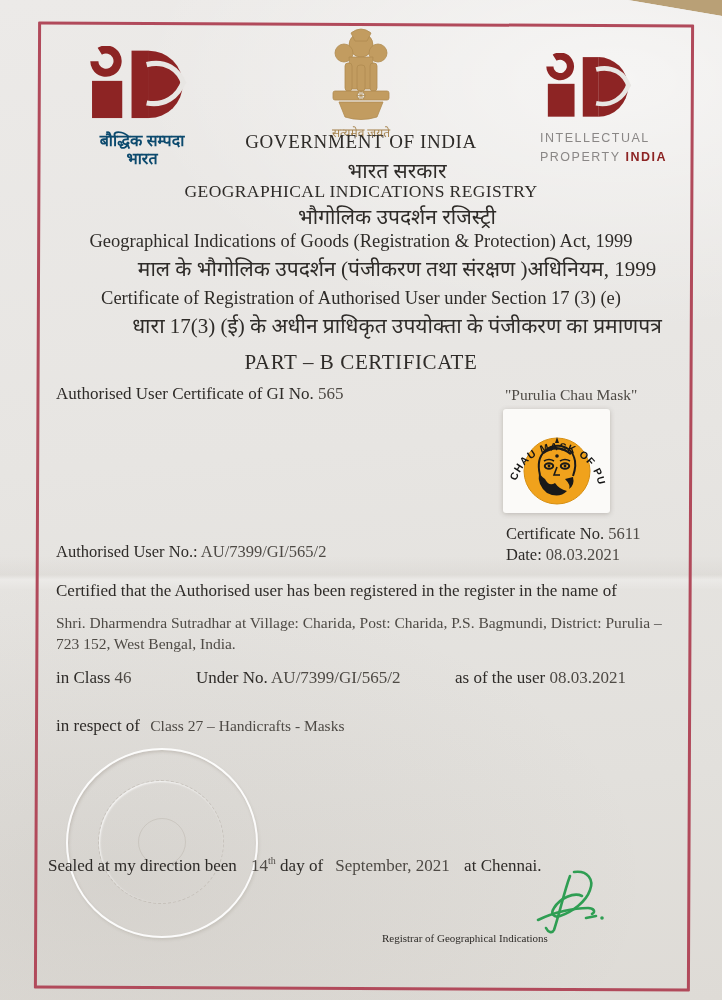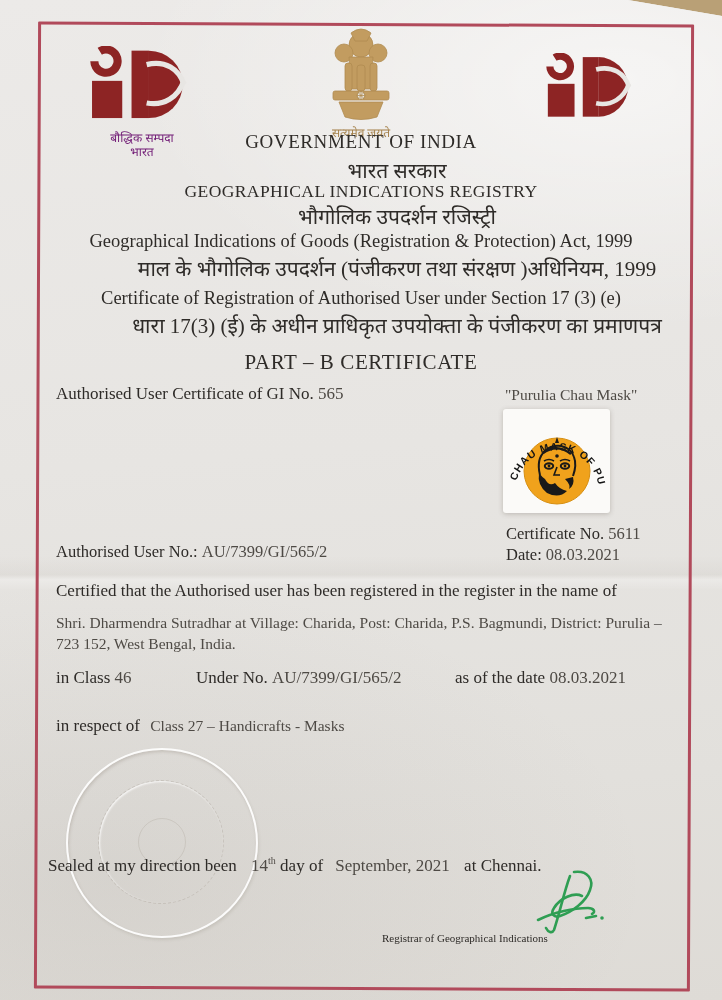--- a/index.html
+++ b/index.html
@@ -25,34 +25,34 @@
   }
   .border-frame{
     position:absolute;left:36px;top:23px;right:30px;bottom:10px;
     border:3px solid #b14a5b;border-radius:1px;
     transform:rotate(0.25deg);
   }
   .abs{position:absolute;}
   .ctr{left:0;width:100%;text-align:center;}
   
   .ink{color:#2e2b28;}
-  .soft{color:#4e4a45;font-family:Liberation Serif, serif;}
+  .soft{color:#4e4a45;}
   .b{font-weight:normal;}
   .t-gov{font-size:19px;letter-spacing:0.6px;}
   .t-hi-lg{font-size:21px;padding-left:36px;}
   .t-reg{font-size:17.5px;letter-spacing:0.4px;}
   .t-act{font-size:18.5px;}
   .t-cert{font-size:18.5px;}
   .t-part{font-size:21px;letter-spacing:0.6px;}
   .t-row{font-size:17px;}
   .t-small{font-size:15.5px;}
   sup{font-size:10px;}
   
   .iplogo-caption{font-family:"Liberation Sans","DejaVu Sans",sans-serif;}
-  .cap-hi{color:#701a75;font-weight:normal;font-size:12px;line-height:1.15;text-align:center;}
+  .cap-hi{color:#0c4a6e;font-weight:bold;font-size:16px;line-height:1.15;text-align:center;}
   .cap-en{color:#8a8786;font-size:12.5px;letter-spacing:1.5px;line-height:1.5;}
   .cap-en .india{color:#8d2424;font-weight:bold;}
   .motto{color:#a5824c;font-size:12px;text-align:center;margin-top:1px;}
   .masklogo{
     background:#fbfaf8;border-radius:3px;
     box-shadow:0 1px 5px rgba(90,80,70,0.30);
   }
   
   .seal{border-radius:50%;pointer-events:none;}
   .seal-outer{
@@ -119,20 +119,24 @@
 
 <div class="abs" style="left:540px;top:53px;width:170px;">
   <svg width="104" height="76" viewBox="0 0 100 74" style="display:block;">
     <circle cx="19" cy="13" r="10" fill="none" stroke="#8d2424" stroke-width="7" stroke-dasharray="52 10" transform="rotate(-120 19 13)"></circle>
     <rect x="7" y="30" width="26" height="32" fill="#8d2424"></rect>
     <rect x="41" y="4" width="15" height="58" fill="#8d2424"></rect>
     <path d="M56 4 A29 29 0 1 1 56 62 Z" fill="#8d2424"></path>
     <path d="M54 16 C70 12 82 20 86 33" fill="none" stroke="#e8e6e3" stroke-width="4.5"></path>
     <path d="M54 49 C69 52 81 44 86 30" fill="none" stroke="#e8e6e3" stroke-width="4.5"></path>
   </svg>
+  <div class="iplogo-caption cap-en">
+    <div>INTELLECTUAL</div>
+    <div><span>PROPERTY</span>&nbsp;<span class="india">INDIA</span></div>
+  </div>
 </div>
 
 <div class="abs ctr ink b t-gov" style="top:131px;">GOVERNMENT OF INDIA</div>
 <div class="abs ctr ink t-hi-lg" style="top:156px;">भारत सरकार</div>
 <div class="abs ctr ink b t-reg" style="top:181px;">GEOGRAPHICAL INDICATIONS REGISTRY</div>
 <div class="abs ctr ink t-hi-lg" style="top:202px;">भौगोलिक उपदर्शन रजिस्ट्री</div>
 <div class="abs ctr ink t-act" style="top:231px;">Geographical Indications of Goods (Registration &amp; Protection) Act, 1999</div>
 <div class="abs ctr ink t-hi-lg" style="top:254px;">माल के भौगोलिक उपदर्शन (पंजीकरण तथा संरक्षण )अधिनियम, 1999</div>
 <div class="abs ctr ink t-cert" style="top:288px;">Certificate of Registration of Authorised User under Section 17 (3) (e)</div>
 <div class="abs ctr ink t-hi-lg" style="top:311px;">धारा 17(3) (ई) के अधीन प्राधिकृत उपयोक्ता के पंजीकरण का प्रमाणपत्र</div>
@@ -195,21 +199,21 @@
 
 <div class="abs t-row" style="left:56px;top:668px;">
   <span class="ink b">in Class</span>
   <span class="soft">46</span>
 </div>
 <div class="abs t-row" style="left:196px;top:668px;">
   <span class="ink b">Under No.</span>
   <span class="soft">AU/7399/GI/565/2</span>
 </div>
 <div class="abs t-row" style="left:455px;top:668px;">
-  <span class="ink b">as of the date</span>
+  <span class="ink b">as of the user</span>
   <span class="soft">08.03.2021</span>
 </div>
 
 <div class="abs t-row" style="left:56px;top:716px;">
   <span class="ink b">in respect of</span>
   <span class="soft" style="font-size:15.5px;margin-left:6px;">Class 27 – Handicrafts - Masks</span>
 </div>
 
 <div>
   <div class="abs seal seal-outer"></div>

